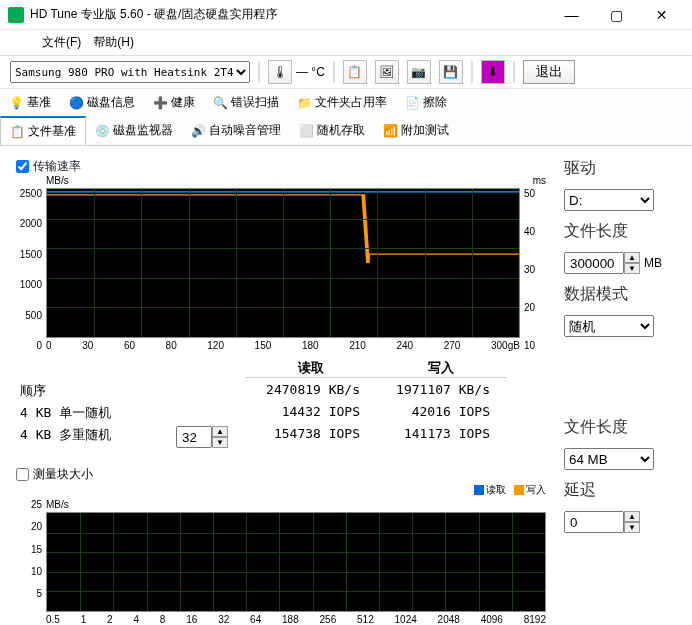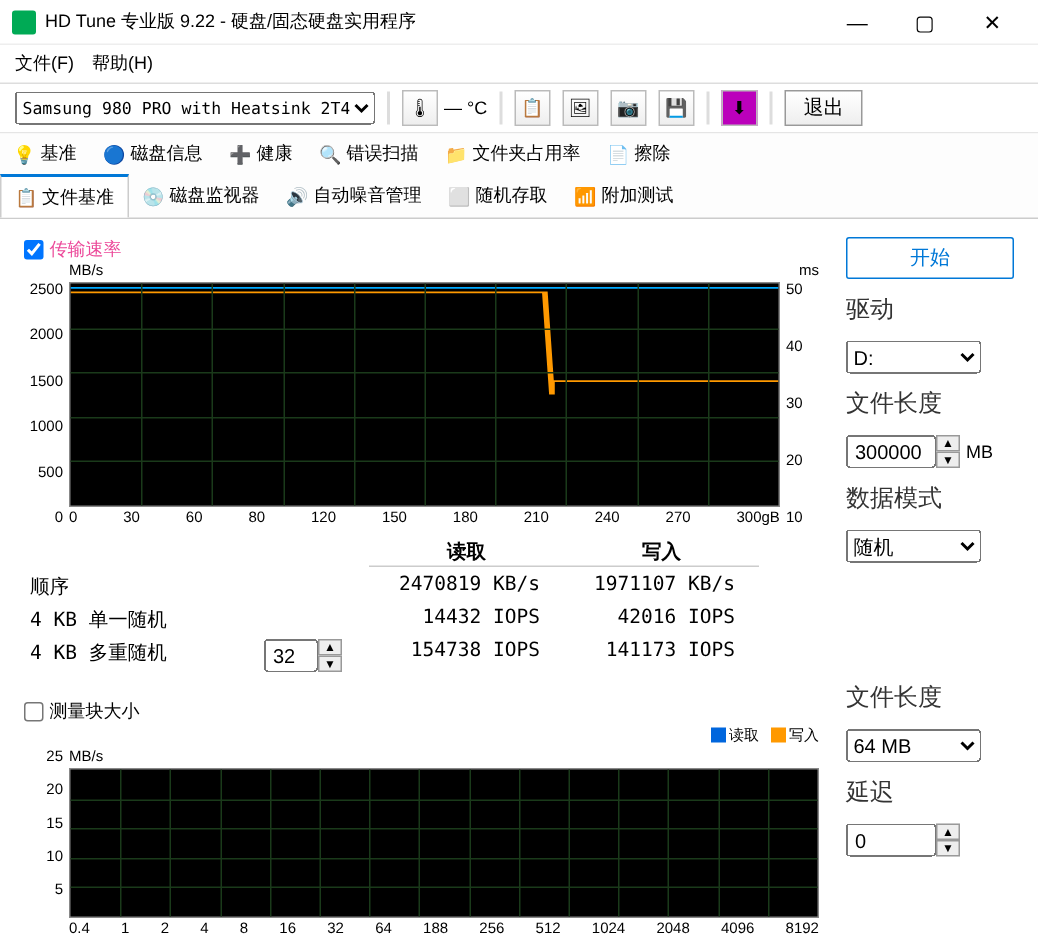--- a/index.html
+++ b/index.html
@@ -2,21 +2,21 @@
 <html><head>
 <meta charset="utf-8">
 <style>
 * { box-sizing: border-box; margin: 0; padding: 0; }
 body { font-family: "Microsoft YaHei", "Segoe UI", sans-serif; font-size: 12px; background: #fff; width: 692px; height: 625px; overflow: hidden; }
 .titlebar { display: flex; align-items: center; height: 30px; padding: 0 8px; background: #fff; border-bottom: 1px solid #eee; }
 .titlebar-icon { width: 16px; height: 16px; background: #0a5; border-radius: 2px; margin-right: 6px; }
 .titlebar-title { flex: 1; color: #000; }
 .titlebar-btns { display: flex; gap: 0; }
 .titlebar-btn { width: 45px; height: 30px; display: flex; align-items: center; justify-content: center; cursor: pointer; font-size: 14px; }
-.menubar { display: flex; gap: 12px; padding: 4px 10px; }
+.menubar { display: flex; gap: 12px; padding: 4px 10px; margin-left: 32px; }
 .menubar span { cursor: pointer; }
 .toolbar { display: flex; align-items: center; gap: 8px; padding: 4px 10px; border-top: 1px solid #ddd; border-bottom: 1px solid #e5e5e5; }
 .drive-select { width: 240px; height: 22px; font-size: 11px; font-family: monospace; }
 .divider { width: 2px; height: 22px; background: #ddd; }
 .tool-btn { width: 24px; height: 24px; border: 1px solid #bbb; background: linear-gradient(#fff,#eee); display: flex; align-items: center; justify-content: center; cursor: pointer; }
 .temp-box { display: flex; align-items: center; gap: 4px; }
 .exit-btn { padding: 2px 12px; border: 1px solid #999; background: linear-gradient(#fff,#eee); cursor: pointer; }
 .tabs { display: flex; flex-wrap: wrap; background: #fdfdfd; border-bottom: 1px solid #ccc; margin-bottom: 4px; }
 .tab { display: flex; align-items: center; gap: 4px; padding: 5px 9px; cursor: pointer; }
 .tab.active { background: #fff; border-top: 2px solid #0078d7; border-left: 1px solid #ccc; border-right: 1px solid #ccc; }
@@ -53,21 +53,21 @@
 .legend { display: flex; gap: 8px; font-size: 10px; justify-content: flex-end; margin-bottom: 2px; }
 .legend-item { display: flex; align-items: center; gap: 2px; }
 .legend-sw { width: 10px; height: 10px; }
 svg.chart-svg { position: absolute; top: 0; left: 0; width: 100%; height: 100%; pointer-events: none; }
 </style>
 </head>
 <body>
 
 <div class="titlebar">
   <div class="titlebar-icon"></div>
-  <div class="titlebar-title">HD Tune 专业版 9.22 - 硬盘/固态硬盘实用程序</div>
+  <div class="titlebar-title">HD Tune 专业版 5.60 - 硬盘/固态硬盘实用程序</div>
   <div class="titlebar-btns">
     <div class="titlebar-btn">—</div>
     <div class="titlebar-btn">▢</div>
     <div class="titlebar-btn">✕</div>
   </div>
 </div>
 
 <div class="menubar">
   <span>文件(F)</span>
   <span>帮助(H)</span>
@@ -139,21 +139,21 @@
       <span class="tab-icon">📶</span>
       <span>附加测试</span>
     </div>
   </div>
 
 <div class="content">
   <div class="left">
 
     <div class="checkbox-row">
       <input type="checkbox" checked="" style="">
-      <span style="color:#ec4899">传输速率</span>
+      <span style="color:#0f172a">传输速率</span>
     </div>
     <div class="chart-headers">
       <div style="width:30px"></div>
       <div style="flex:1">MB/s</div>
       <div style="width:26px;text-align:right">ms</div>
     </div>
     <div class="chart-container">
       <div class="chart-ylabels" id="chart1-y">
           <span>2500</span>
           <span>2000</span>
@@ -273,21 +273,21 @@
               <div class="gridline v" style="left: 46.6667%;"></div>
               <div class="gridline v" style="left: 53.3333%;"></div>
               <div class="gridline v" style="left: 60%;"></div>
               <div class="gridline v" style="left: 66.6667%;"></div>
               <div class="gridline v" style="left: 73.3333%;"></div>
               <div class="gridline v" style="left: 80%;"></div>
               <div class="gridline v" style="left: 86.6667%;"></div>
               <div class="gridline v" style="left: 93.3333%;"></div>
             </div>
           <div class="chart-xlabels" id="chart2-x">
-              <span>0.4</span>
+              <span>0.5</span>
               <span>1</span>
               <span>2</span>
               <span>4</span>
               <span>8</span>
               <span>16</span>
               <span>32</span>
               <span>64</span>
               <span>188</span>
               <span>256</span>
               <span>512</span>
@@ -295,21 +295,20 @@
               <span>2048</span>
               <span>4096</span>
               <span>8192</span>
             </div>
         </div>
       </div>
     </div>
   </div>
 
   <div class="right">
-    <button class="btn">开始</button>
 
     <div class="side-label">驱动</div>
     <select class="side-select"><option>D:</option></select>
 
     <div class="side-label">文件长度</div>
     <div class="spin">
       <input value="300000" style="">
       <div class="spin-btns">
           <button>▲</button>
           <button>▼</button>

